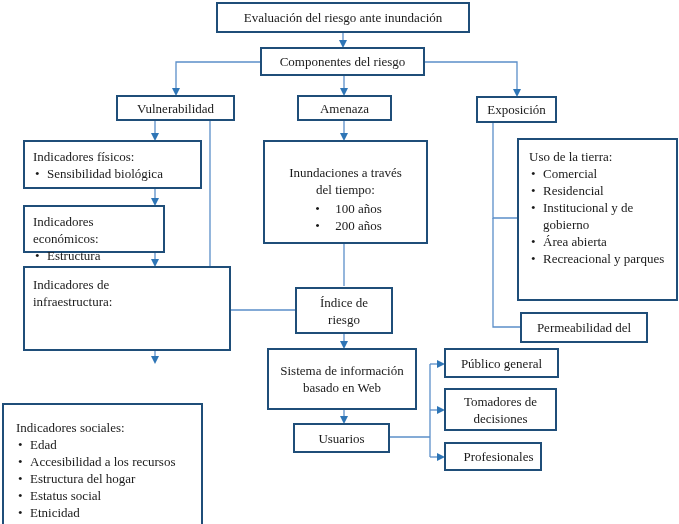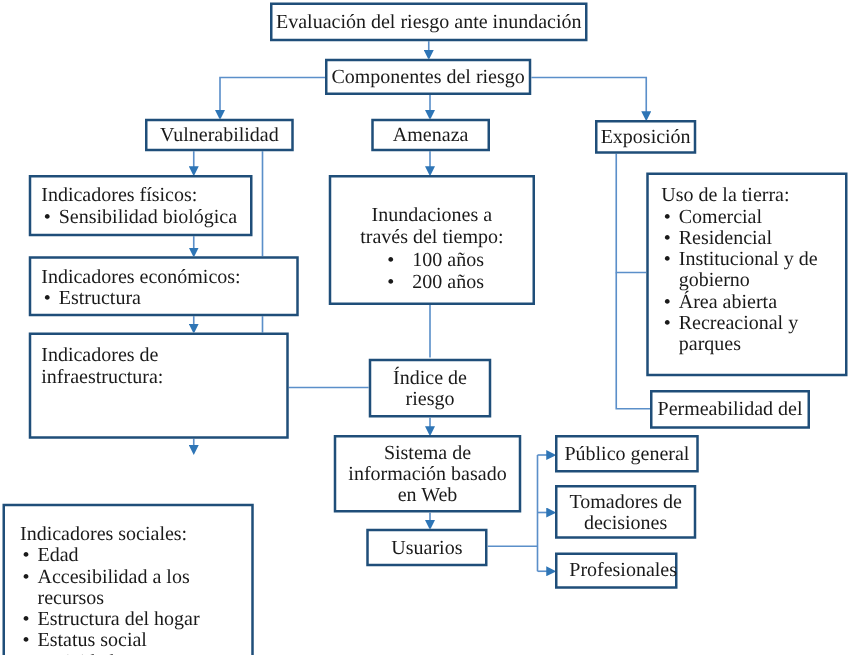--- a/index.html
+++ b/index.html
@@ -1,19 +1,19 @@
 <!DOCTYPE html>
 <html><head>
 <meta charset="utf-8">
 <style>
   html, body { margin: 0; padding: 0; background: #ffffff; }
   body { width: 679px; height: 524px; position: relative; overflow: hidden;
          font-family: "Liberation Serif", "DejaVu Serif", serif; color: #1a1a1a; }
   .box { position: absolute; box-sizing: border-box; border: 2px solid #1f4e79;
-         background: #fff; font-size: 16px; line-height: 17px; }
+         background: #fff; font-size: 13px; line-height: 17px; }
   .center { display: flex; align-items: center; justify-content: center; text-align: center; }
   .list { padding: 6px 8px; }
   .list ul { margin: 0; padding: 0; list-style: none; }
   .list li { position: relative; padding-left: 14px; }
   .list li::before { content: "•"; position: absolute; left: 2px; top: 0; }
   svg.conn { position: absolute; left: 0; top: 0; width: 679px; height: 524px; pointer-events: none; }
   .ctr-list ul { list-style: none; padding: 0; margin: 2px 0 0 0; display: inline-block; text-align: left; }
   .ctr-list li { position: relative; padding-left: 26px; }
   .ctr-list li::before { content: "•"; position: absolute; left: 6px; }
 </style>
@@ -70,21 +70,21 @@
   <span>Exposición</span>
 </div>
 
 <div class="box list" style="left:23px;top:140px;width:179px;height:49px;">
   <div>Indicadores físicos:</div>
   <ul>
       <li>Sensibilidad biológica</li>
     </ul>
 </div>
 
-<div class="box list" style="left:23px;top:205px;width:216px;height:48px;">
+<div class="box list" style="left:23px;top:205px;width:142px;height:48px;">
   <div>Indicadores económicos:</div>
   <ul>
       <li>Estructura</li>
     </ul>
 </div>
 
 <div class="box list" style="left:23px;top:266px;width:208px;height:85px;padding-top:8px;">
   <div style="width:120px;">Indicadores de infraestructura:</div>
 </div>
 

